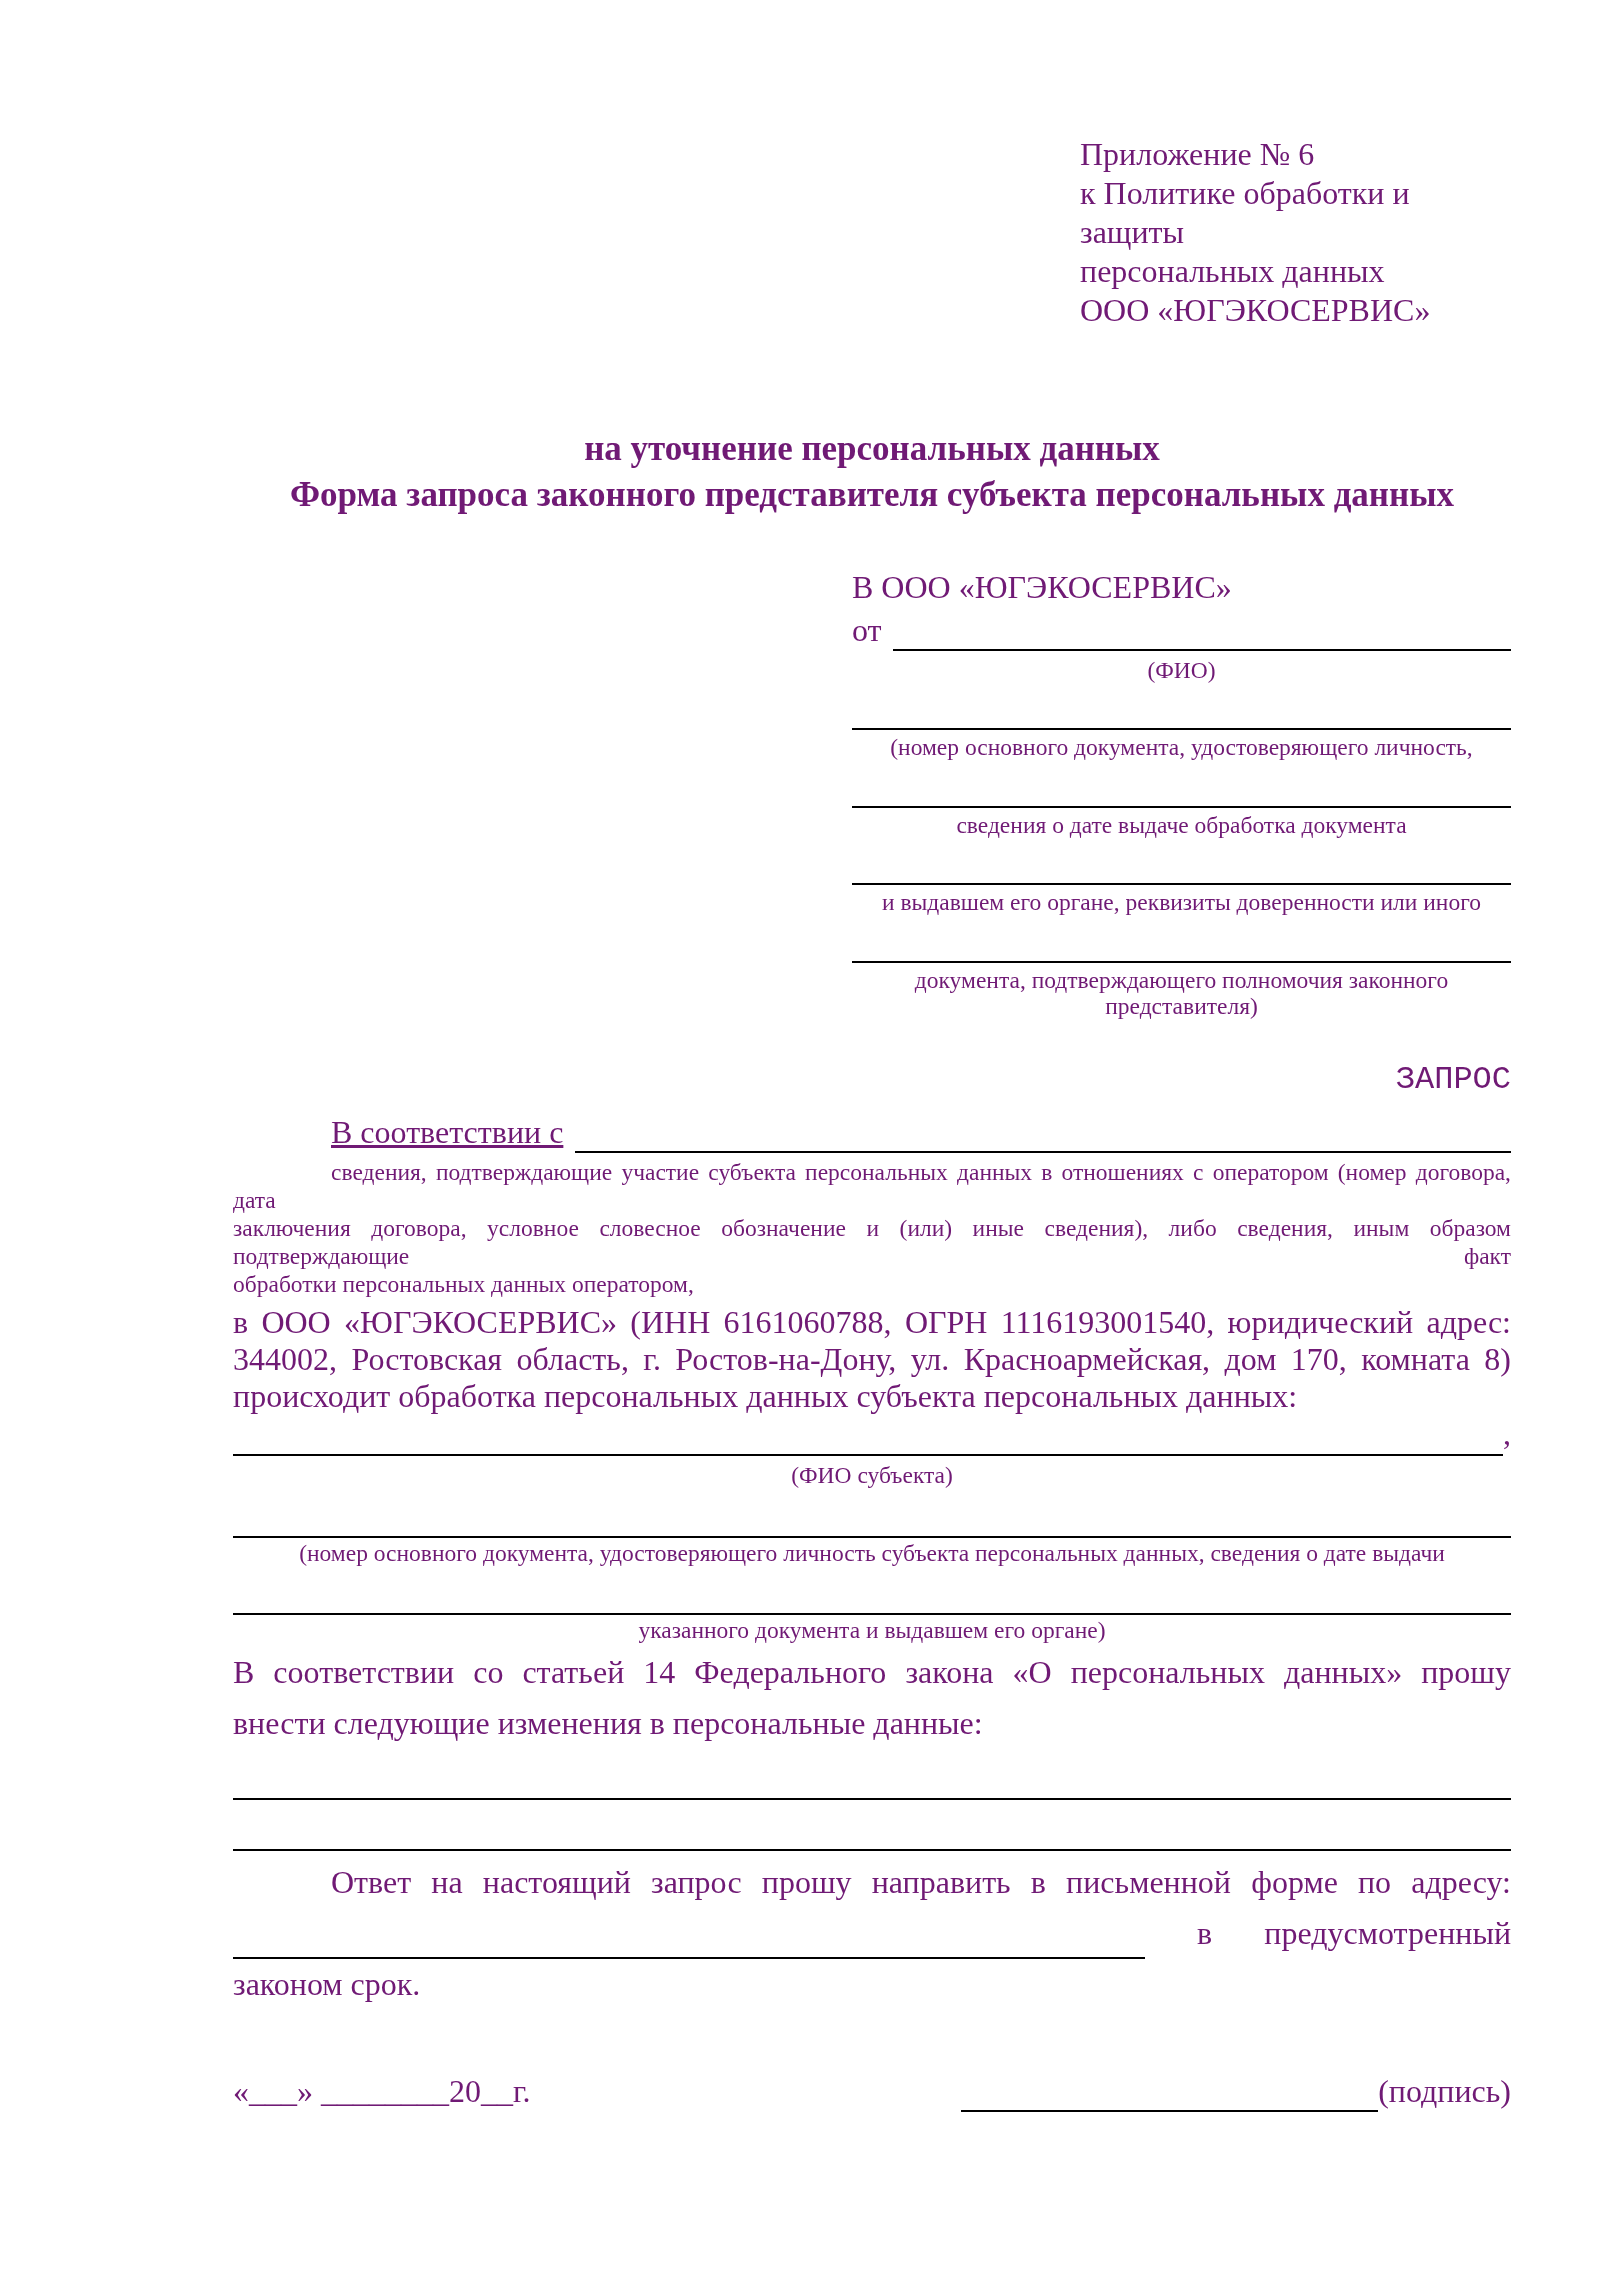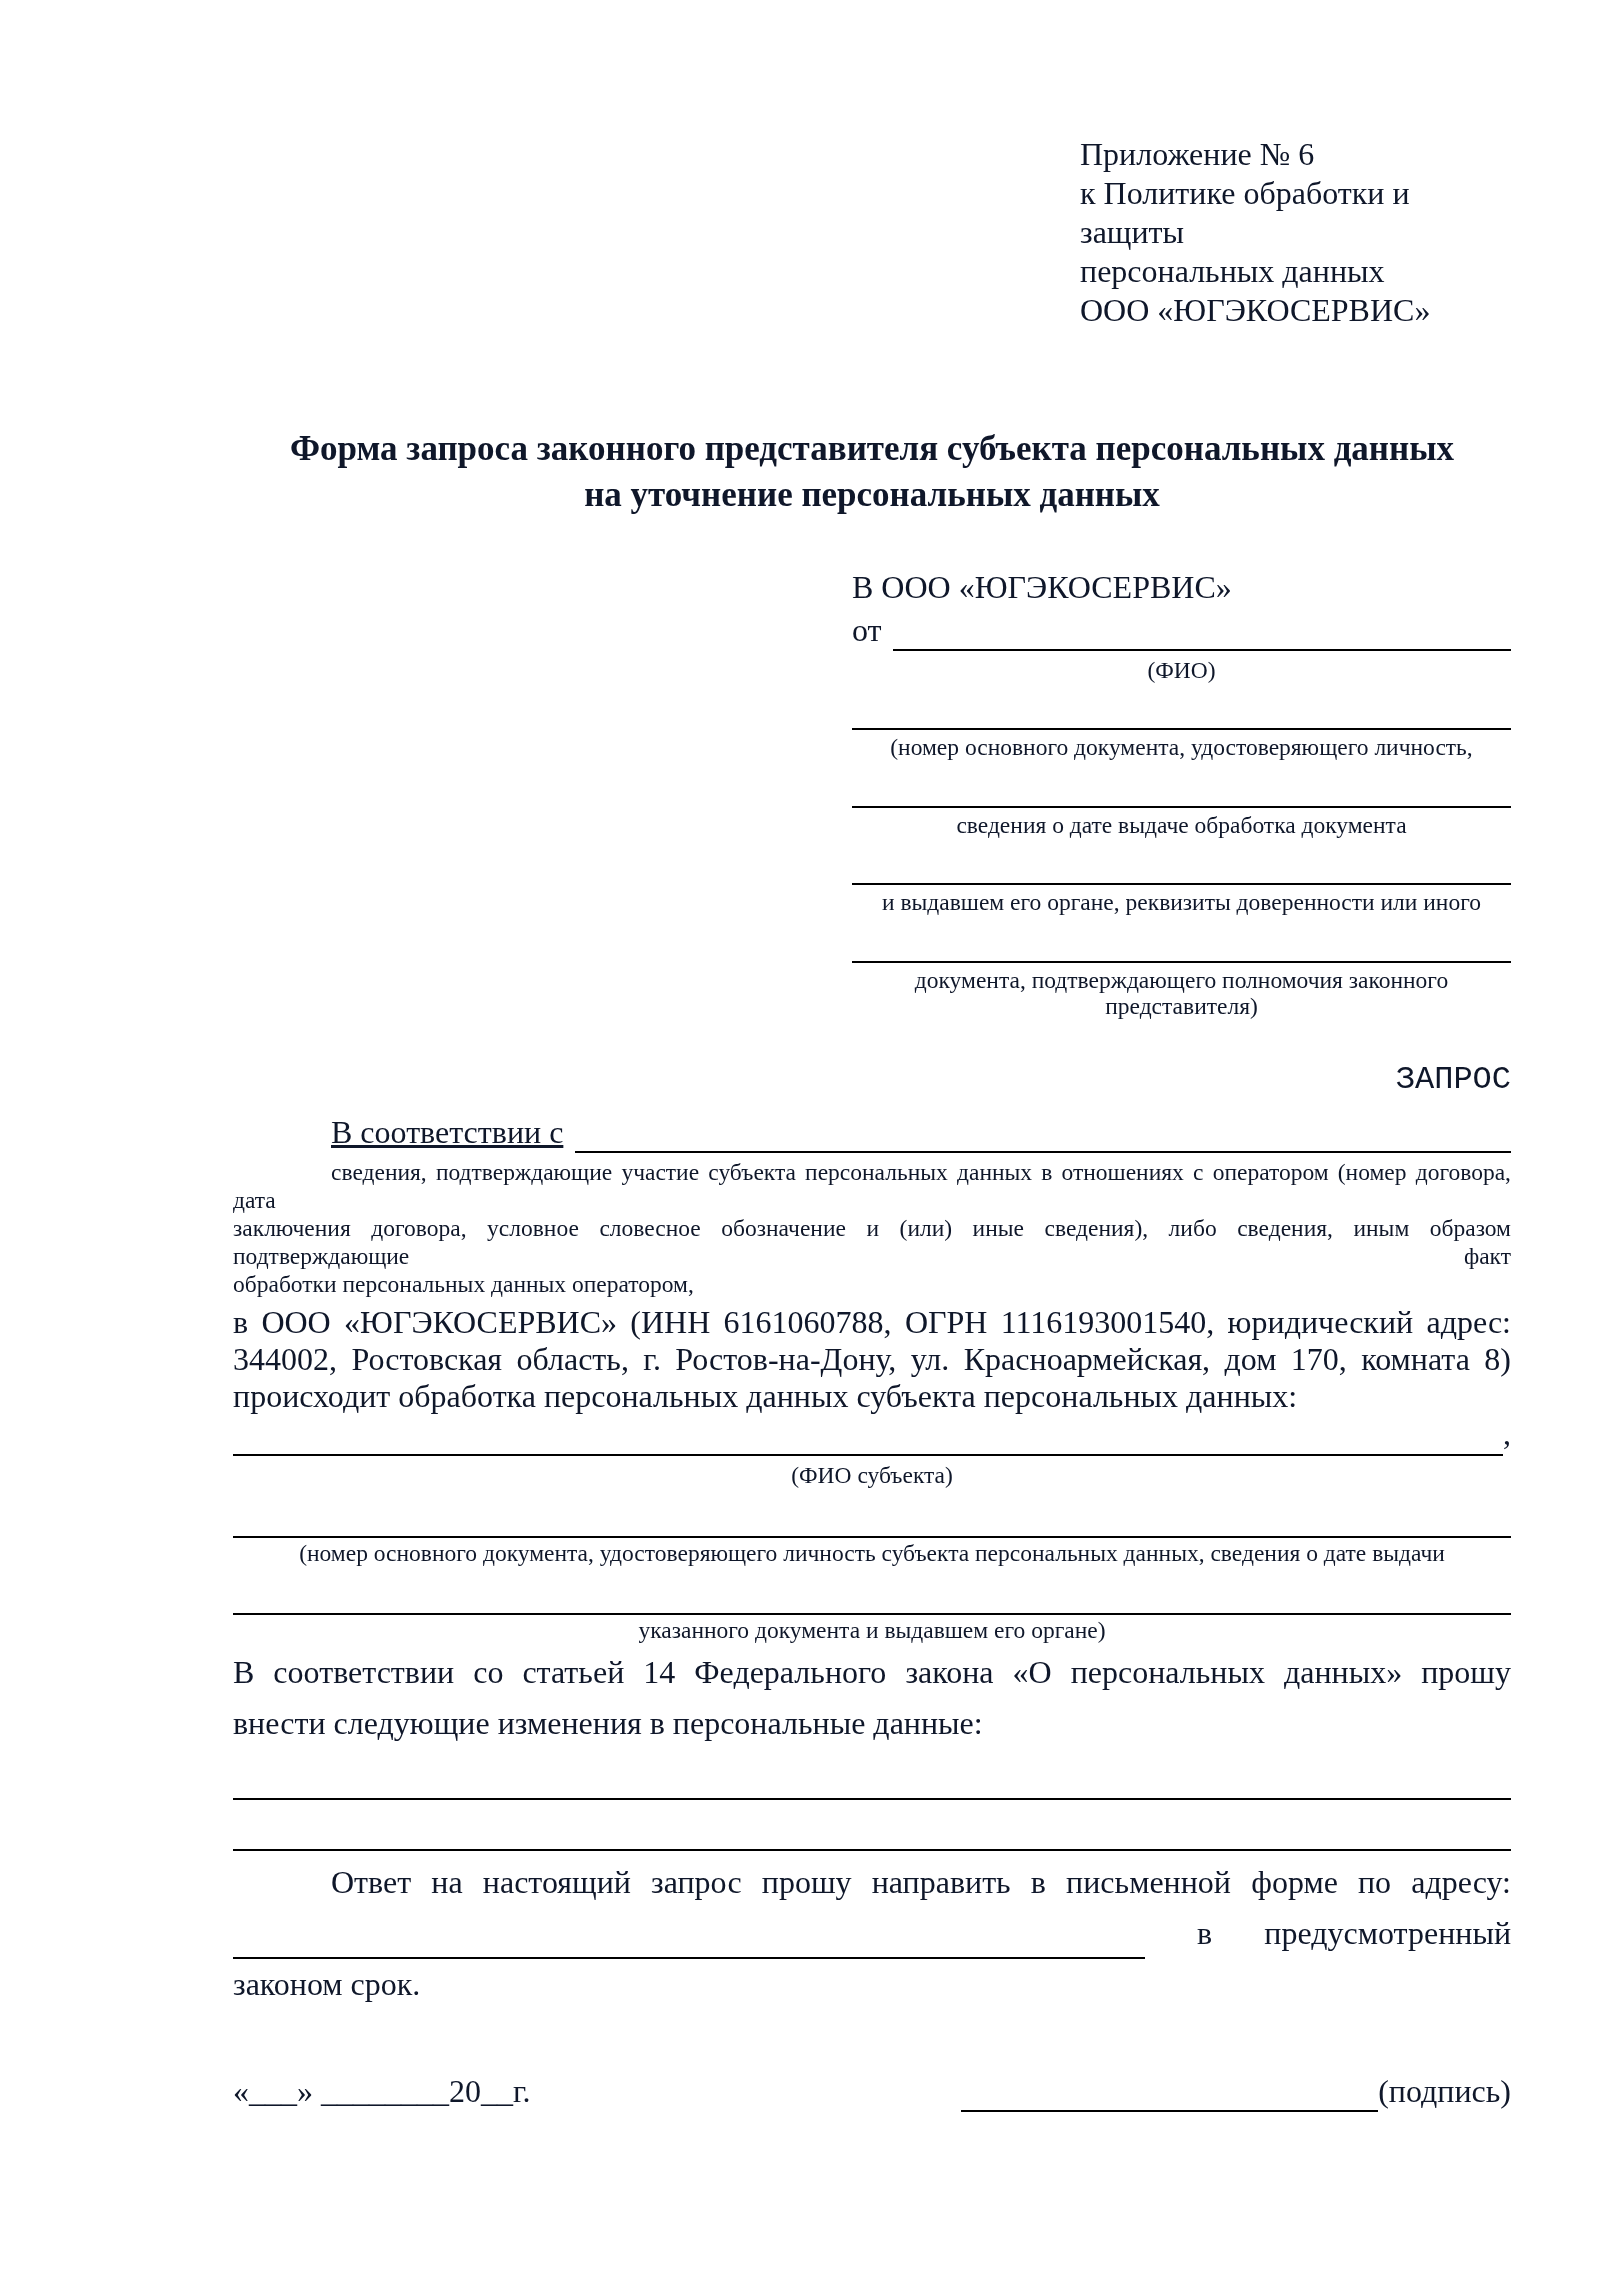--- a/index.html
+++ b/index.html
@@ -1,21 +1,21 @@
 <!DOCTYPE html>
 <html><head>
 <meta charset="utf-8">
 <style>
   html, body { margin: 0; padding: 0; background: #ffffff; }
   .page {
     position: relative;
     width: 1621px;
     height: 2293px;
     background: #ffffff;
-    color: #0f172a;
+    color: #701a75;
     font-family: "Liberation Serif", "DejaVu Serif", serif;
     font-size: 32px;
     box-sizing: border-box;
     padding: 135px 110px 0 233px;
     overflow: hidden;
   }
   .appendix { margin-left: 847px; line-height: 39px; }
   .title {
     margin-top: 96px;
     text-align: center;
@@ -70,22 +70,22 @@
 <div class="page">
 
   <div class="appendix">
     <div>Приложение № 6</div>
     <div>к Политике обработки и защиты</div>
     <div>персональных данных</div>
     <div>ООО «ЮГЭКОСЕРВИС»</div>
   </div>
 
   <div class="title">
+    <div>на уточнение персональных данных</div>
     <div>Форма запроса законного представителя субъекта персональных данных</div>
-    <div>на уточнение персональных данных</div>
   </div>
 
   <div class="addressee">
     <div class="addr-to">В ООО «ЮГЭКОСЕРВИС»</div>
     <div class="row from-row">
       <span class="lbl">от</span>
       <span class="fill"></span>
     </div>
     <div class="caption">(ФИО)</div>
     <div class="addr-fill"></div>

